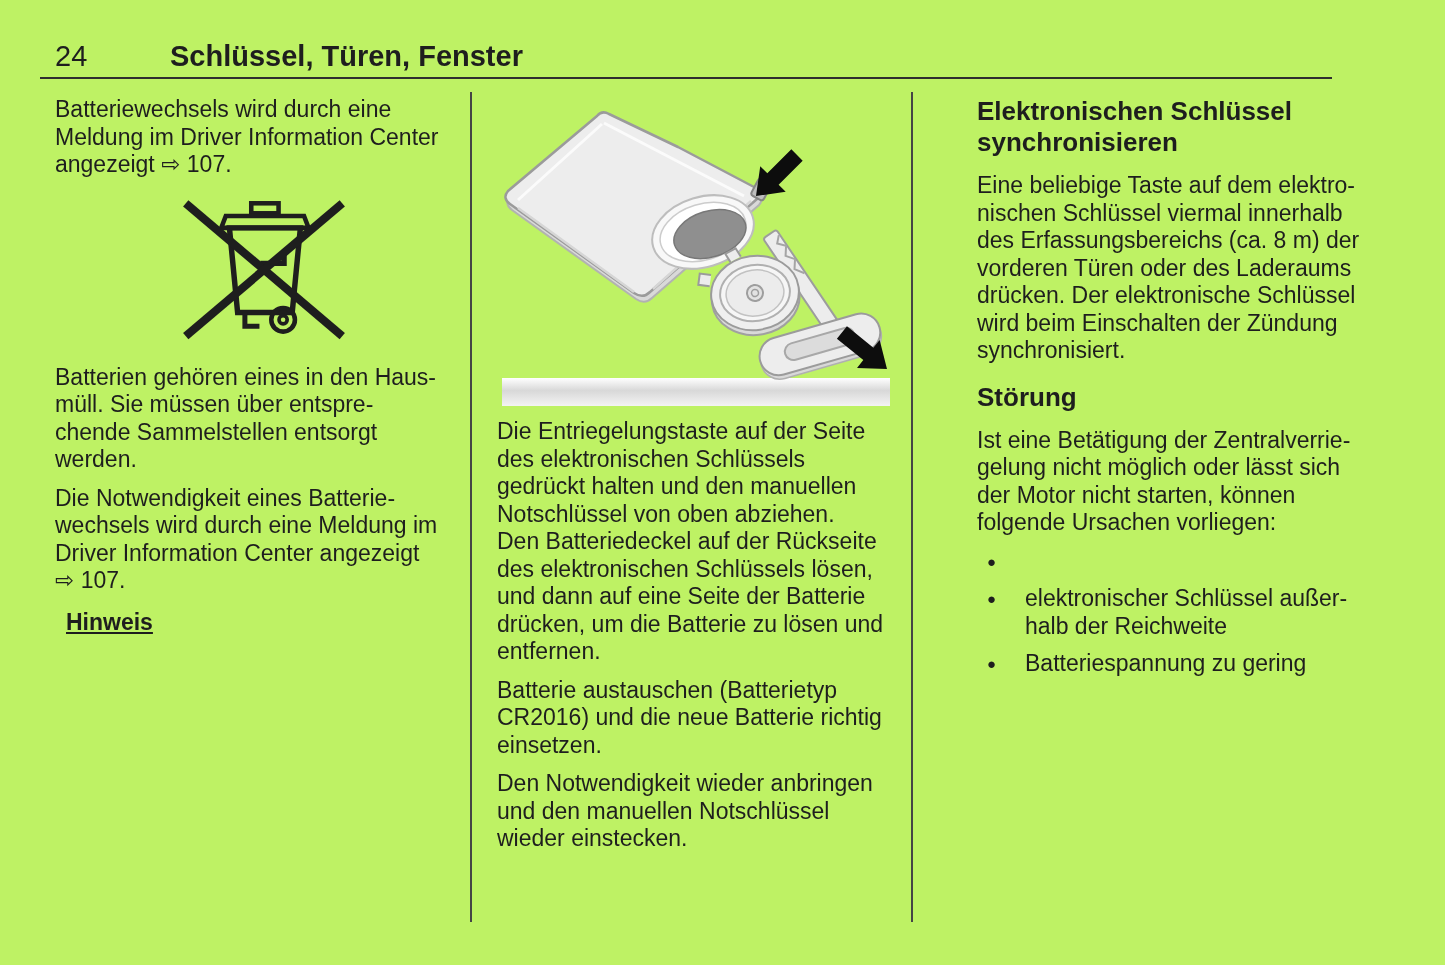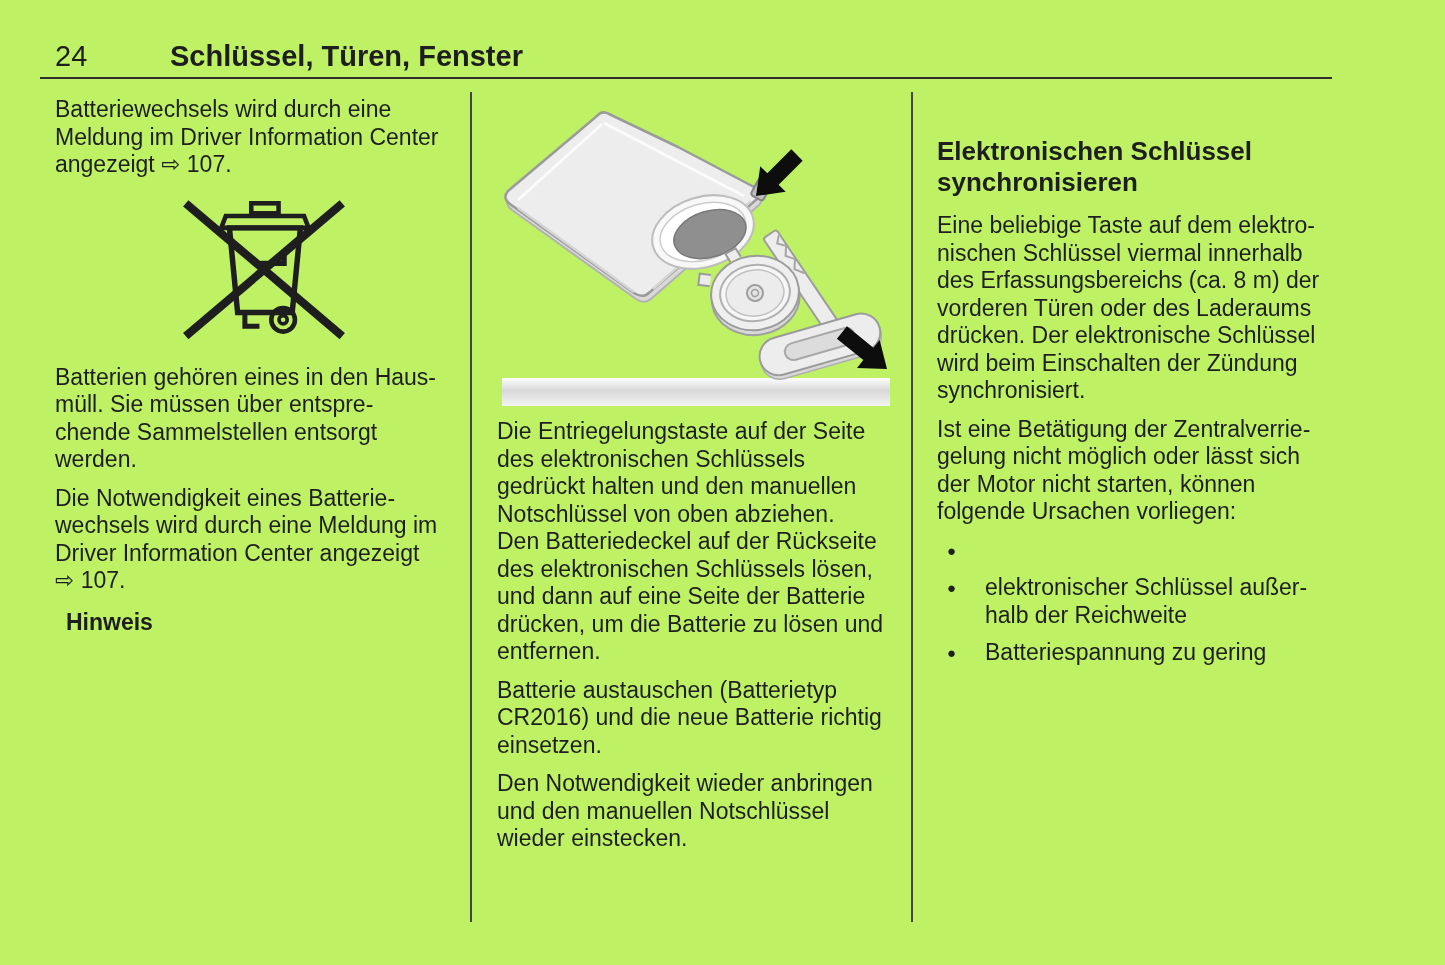--- a/index.html
+++ b/index.html
@@ -13,26 +13,26 @@
   .hdr .pnum { display:inline-block; width:115px; font-weight:400; }
   .hdr .ptitle { font-weight:700; }
   .rule { position:absolute; left:40px; top:77px; width:1292px; height:2px; background:#2e2e2e; }
   
   .divider { position:absolute; top:92px; width:2px; height:830px; background:#454545; }
   .d1 { left:470px; } .d2 { left:911px; }
   
   .col { position:absolute; top:96px; }
   .col1 { left:55px;  width:406px; }
   .col2 { left:497px; width:402px; }
-  .col3 { left:937px; width:400px;margin-top:40px; }
+  .col3 { left:977px; width:400px; }
   p.body { margin:0 0 11px 0; font-size:23px; line-height:27.5px; white-space:pre-line; }
   
   .weee { margin:13px 0 12px 118px; width:182px; height:160px; }
   
-  .note { margin:14px 0 0 11px; }
+  .note { margin:14px 0 0 11px;text-decoration:underline; }
   .note-title { font-weight:700; font-size:23px; line-height:27.5px; }
   
   .illus { width:398px; height:312px; margin:0 0 10px 0; }
   
   h2.heading { margin:0 0 14px 0; font-size:26px; line-height:31px; font-weight:700; white-space:pre-line; }
   h2.second { margin-top:17px; }
   
   ul.bullets { list-style:none; margin:5px 0 0 0; padding:0; }
   ul.bullets li { display:flex; margin:0 0 10px 0; font-size:23px; line-height:27.5px; }
   ul.bullets .dot { flex:0 0 48px; width:48px; font-size:15px; line-height:27.5px; padding-left:10px; box-sizing:border-box; }
@@ -161,20 +161,21 @@
     <h2 class="heading">Elektronischen Schlüssel
 synchronisieren</h2>
     <p class="body">Eine beliebige Taste auf dem elektro-
 nischen Schlüssel viermal innerhalb
 des Erfassungsbereichs (ca. 8 m) der
 vorderen Türen oder des Laderaums
 drücken. Der elektronische Schlüssel
 wird beim Einschalten der Zündung
 synchronisiert.</p>
 
+    <h2 class="heading second">Störung</h2>
     <p class="body">Ist eine Betätigung der Zentralverrie-
 gelung nicht möglich oder lässt sich
 der Motor nicht starten, können
 folgende Ursachen vorliegen:</p>
 
     <ul class="bullets">
       <li>
         <span class="dot">●</span>
       </li>
       <li>

